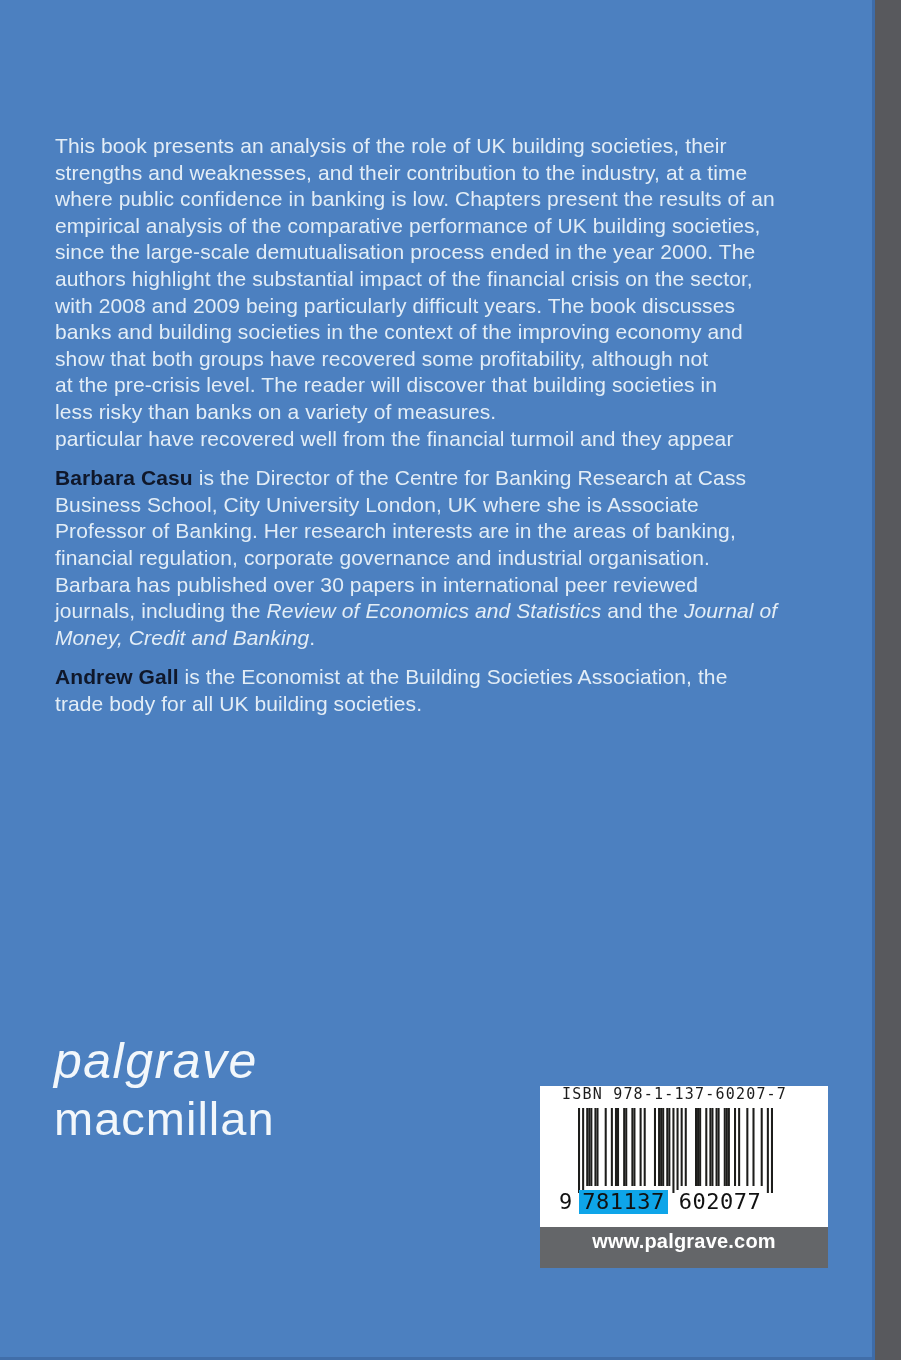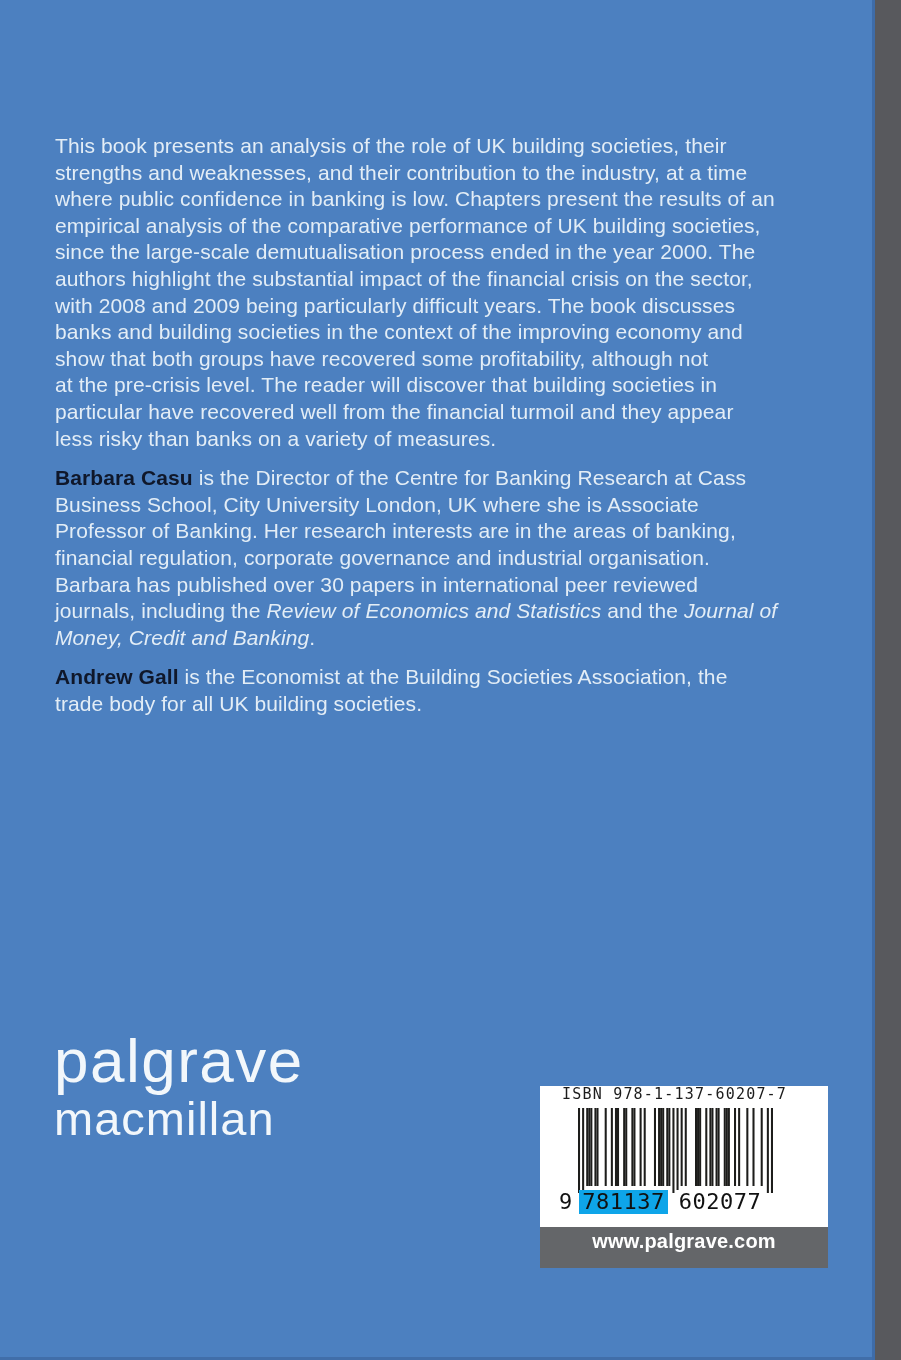--- a/index.html
+++ b/index.html
@@ -22,21 +22,21 @@
     position:absolute;left:55px;top:97px;
     color:var(--body-text,#e3edf6);
     font-size:21px;line-height:26.6px;letter-spacing:.1px;margin-top:36px;
   }
   .para{margin:0 0 13px 0;}
   .line{white-space:nowrap;}
   .b{font-weight:bold;color:#0f172a;}
   .i{font-style:italic;}
   
   .logo{position:absolute;left:54px;top:1024px;color:#f2f7fb;}
-  .logo-palgrave{font-size:62px;line-height:74px;letter-spacing:1.5px;}
+  .logo-palgrave{font-size:50px;line-height:74px;letter-spacing:1.5px;font-style:italic;}
   .logo-macmillan{font-size:47px;line-height:50px;letter-spacing:1px;margin-top:-4px;}
   
   .credits{
     position:absolute;left:55px;top:1216px;
     font-size:19px;line-height:22px;color:rgba(238,246,252,.85);letter-spacing:.3px;
   }
   
   .barcode{position:absolute;left:540px;top:1086px;width:288px;}
   .bc-white{background:#ffffff;height:141px;box-sizing:border-box;padding-top:0;}
   .bc-inner{margin-left:38px;width:195px;}
@@ -67,22 +67,22 @@
         <div class="line"><span>This book presents an analysis of the role of UK building societies, their</span></div>
         <div class="line"><span>strengths and weaknesses, and their contribution to the industry, at a time</span></div>
         <div class="line"><span>where public confidence in banking is low. Chapters present the results of an</span></div>
         <div class="line"><span>empirical analysis of the comparative performance of UK building societies,</span></div>
         <div class="line"><span>since the large-scale demutualisation process ended in the year 2000. The</span></div>
         <div class="line"><span>authors highlight the substantial impact of the financial crisis on the sector,</span></div>
         <div class="line"><span>with 2008 and 2009 being particularly difficult years. The book discusses</span></div>
         <div class="line"><span>banks and building societies in the context of the improving economy and</span></div>
         <div class="line"><span>show that both groups have recovered some profitability, although not</span></div>
         <div class="line"><span>at the pre-crisis level. The reader will discover that building societies in</span></div>
+        <div class="line"><span>less risky than banks on a variety of measures.</span></div>
         <div class="line"><span>particular have recovered well from the financial turmoil and they appear</span></div>
-        <div class="line"><span>less risky than banks on a variety of measures.</span></div>
       </div>
       <div class="para">
         <div class="line"><span class="b">Barbara Casu</span><span> is the Director of the Centre for Banking Research at Cass</span></div>
         <div class="line"><span>Business School, City University London, UK where she is Associate</span></div>
         <div class="line"><span>Professor of Banking. Her research interests are in the areas of banking,</span></div>
         <div class="line"><span>financial regulation, corporate governance and industrial organisation.</span></div>
         <div class="line"><span>Barbara has published over 30 papers in international peer reviewed</span></div>
         <div class="line"><span>journals, including the </span><span class="i">Review of Economics and Statistics</span><span> and the </span><span class="i">Journal of</span></div>
         <div class="line"><span class="i">Money, Credit and Banking</span><span>.</span></div>
       </div>

